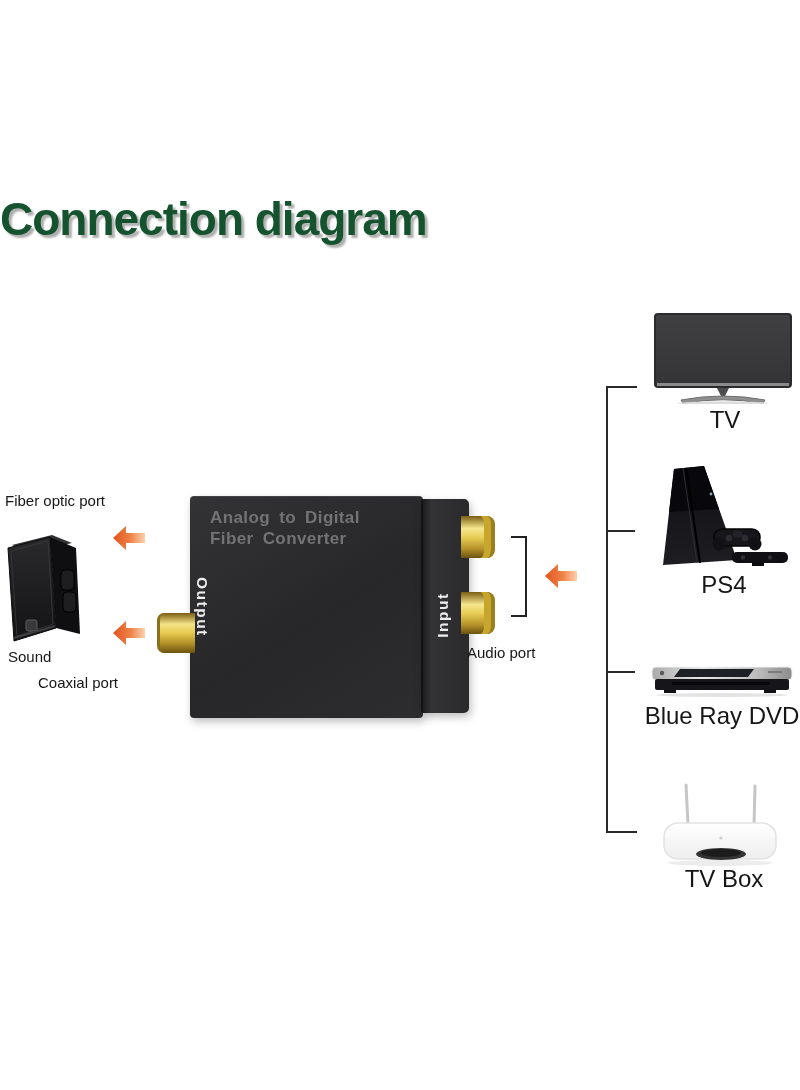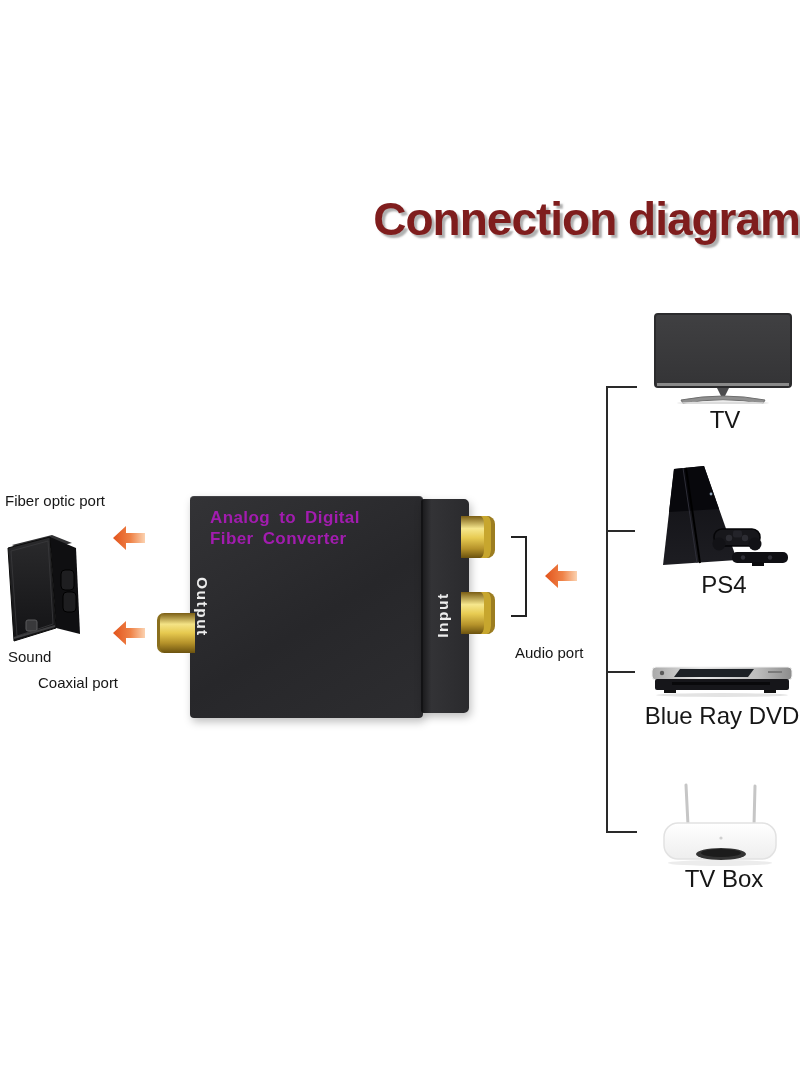--- a/index.html
+++ b/index.html
@@ -3,40 +3,40 @@
 <meta charset="utf-8">
 <style>
   html,body{margin:0;padding:0;background:#fff;}
   .canvas{
     position:relative;width:800px;height:1090px;background:#ffffff;overflow:hidden;
     font-family:"Liberation Sans",sans-serif;color:#161616;
   }
   .abs{position:absolute;}
   
   .main-title{
-    left:0;right:0;top:192px;text-align:right;
-    font-size:46px;font-weight:bold;letter-spacing:-1px;color:#7f1d1d;
+    left:0;right:0;top:192px;text-align:left;
+    font-size:46px;font-weight:bold;letter-spacing:-1px;color:#14532d;
     text-shadow:3px 3px 2px rgba(110,110,110,.55);
   }
   
   .lbl{font-size:15px;color:#161616;white-space:nowrap;}
   .dev-lbl{font-size:24px;color:#161616;text-align:center;width:200px;}
   
   .conv-body{
     left:190px;top:496px;width:233px;height:221px;border-radius:4px;
     background:linear-gradient(148deg,#333336 0%,#27272a 55%,#2d2d30 100%);
     border-top:1px solid #434347;box-shadow:2px 4px 8px rgba(0,0,0,.25);
   }
   .conv-panel{
     left:421px;top:499px;width:46px;height:214px;border-radius:3px 5px 5px 3px;
     background:linear-gradient(90deg,#1c1c1e 0%,#333336 18%,#2a2a2d 100%);
     border-left:2px solid #121214;box-shadow:2px 4px 8px rgba(0,0,0,.25);
   }
   .conv-title{
-    left:210px;top:507px;font-size:17px;font-weight:bold;color:#a21caf;
+    left:210px;top:507px;font-size:17px;font-weight:bold;color:#737373;
     line-height:21px;letter-spacing:.4px;word-spacing:4px;white-space:nowrap;
   }
   .output-label{
     left:193px;top:577px;height:90px;writing-mode:vertical-rl;
     font-size:15.5px;font-weight:bold;color:#ededed;letter-spacing:1.5px;
   }
   .input-label{
     left:407px;top:607px;width:70px;height:16px;text-align:center;
     transform:rotate(-90deg);font-size:15.5px;font-weight:bold;color:#ededed;letter-spacing:1.5px;
   }
@@ -137,21 +137,21 @@
     <defs>
         <linearGradient id="ag3" x1="0" y1="0" x2="1" y2="0">
       <stop offset="0" stop-color="#e2531b"></stop>
           <stop offset="0.55" stop-color="#ef8348"></stop>
           <stop offset="1" stop-color="#fbd2b0"></stop>
     </linearGradient>
       </defs>
     <polygon points="0,13 13,1 13,8 32,8 32,18 13,18 13,25" fill="url(#ag3)"></polygon>
   </svg>
 
-  <div class="abs lbl" style="left:467px;top:644px;margin-left:48px;">Audio port</div>
+  <div class="abs lbl" style="left:467px;top:644px;">Audio port</div>
 
   <div class="abs device-bracket"></div>
   <div class="abs bracket-tick tick-ps4"></div>
   <div class="abs bracket-tick tick-dvd"></div>
 
   <svg class="abs" style="left:653px;top:312px;" width="140" height="92" viewBox="0 0 140 92">
     <defs>
         <linearGradient id="tvg" x1="0" y1="0" x2="0" y2="1">
       <stop offset="0" stop-color="#404042"></stop>
           <stop offset="1" stop-color="#343436"></stop>

